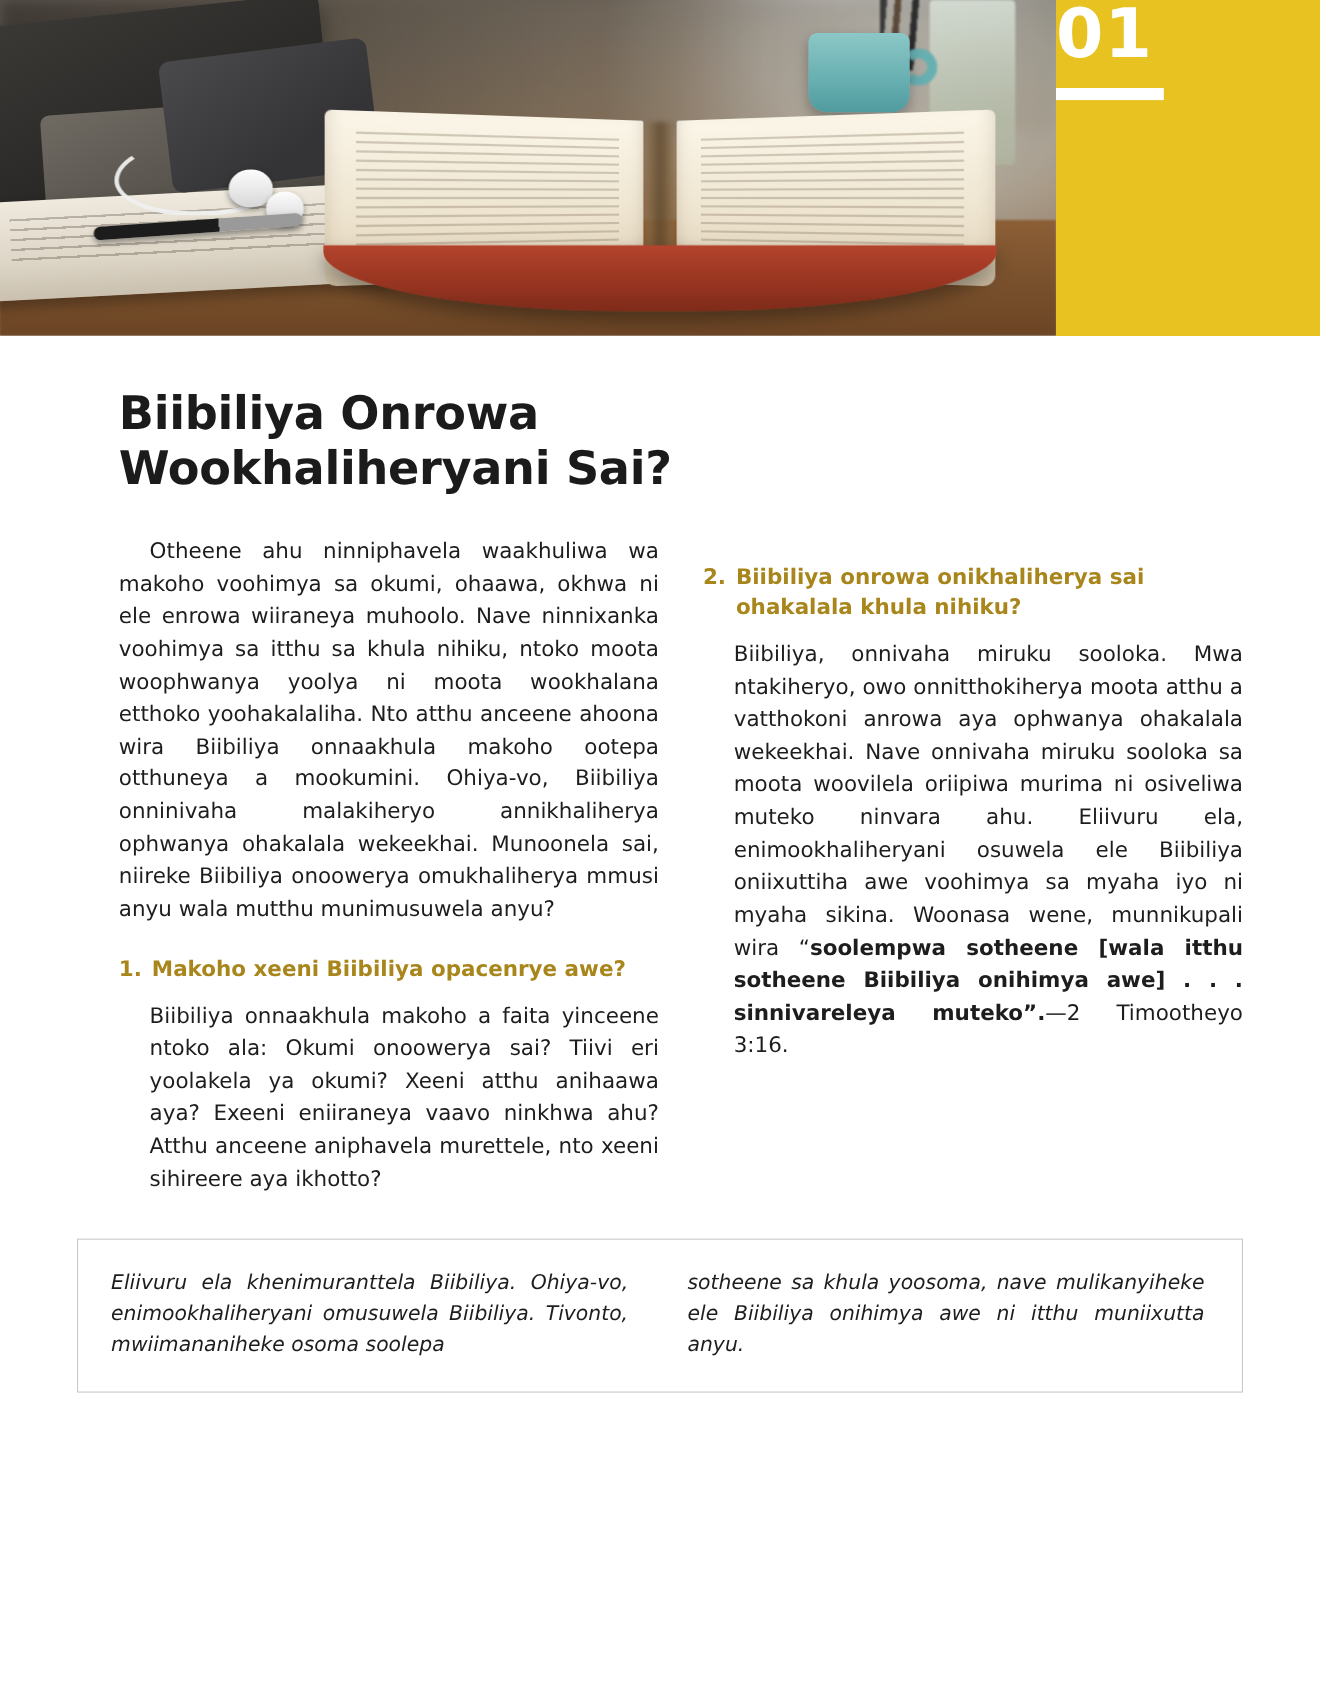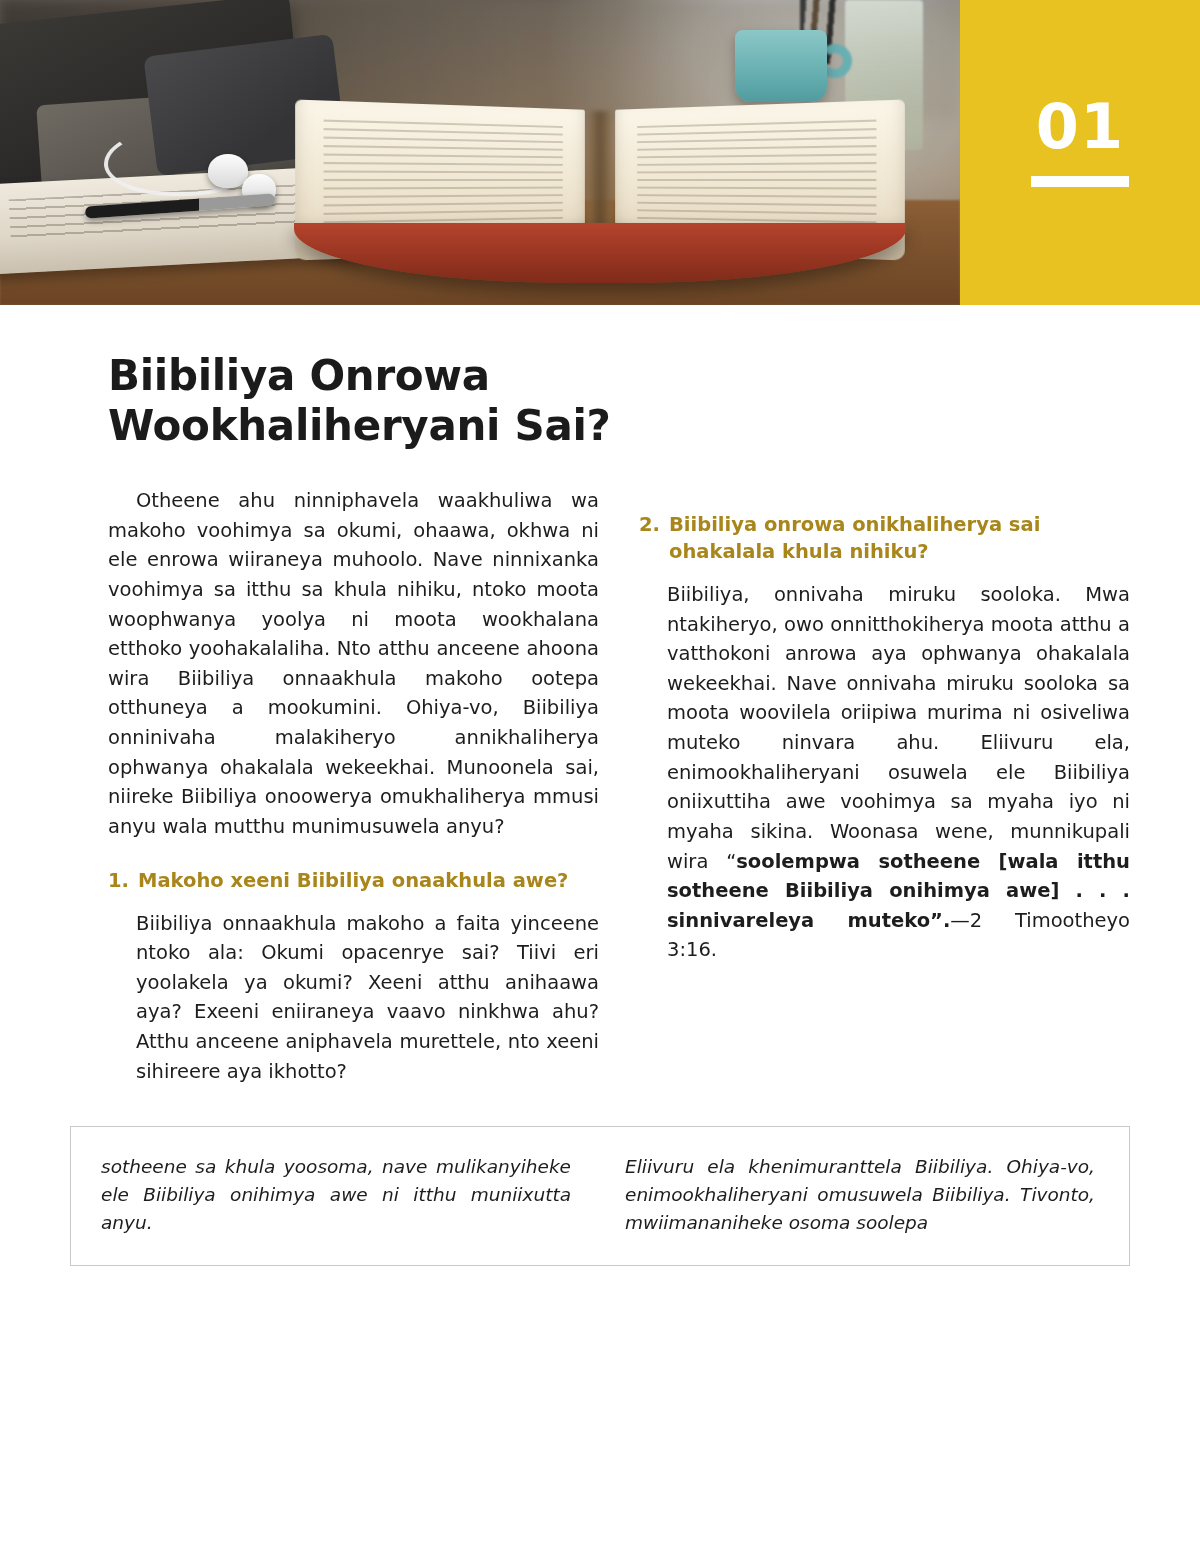--- a/index.html
+++ b/index.html
@@ -218,23 +218,21 @@
   }
 
   
   .hero-badge {
     position: absolute;
     right: 0; top: 0;
     width: 240px; height: 305px;
     background: #e8c220;
     display: flex;
     flex-direction: column;
-    align-items: center;
     justify-content: flex-start;
-    padding-top: 96px;
     z-index: 9;
   }
   .hero-badge .num {
     font-size: 62px;
     font-weight: 700;
     color: #ffffff;
     letter-spacing: 1px;
     line-height: 1;
   }
   .hero-badge .rule {
@@ -360,25 +358,25 @@
     <h1 class="article-title">Biibiliya Onrowa Wookhaliheryani Sai?</h1>
 
     <div class="cols">
 
       <div class="col">
 
         <p class="body indent">Otheene ahu ninniphavela waakhuliwa wa makoho voohimya sa okumi, ohaawa, okhwa ni ele enrowa wiiraneya muhoolo. Nave ninnixanka voohimya sa itthu sa khula nihiku, ntoko moota woophwanya yoolya ni moota wookhalana etthoko yoohakalaliha. Nto atthu anceene ahoona wira Biibiliya onnaakhula makoho ootepa otthuneya a mookumini. Ohiya-vo, Biibiliya onninivaha malakiheryo annikhaliherya ophwanya ohakalala wekeekhai. Munoonela sai, niireke Biibiliya onoowerya omukhaliherya mmusi anyu wala mutthu munimusuwela anyu?</p>
 
         <div class="qhead">
           <span class="qnum">1.</span>
-          <span class="qtext">Makoho xeeni Biibiliya onaakhula awe?</span>
+          <span class="qtext">Makoho xeeni Biibiliya opacenrye awe?</span>
         </div>
 
         <div class="answer">
-          <p>Biibiliya onnaakhula makoho a faita yinceene ntoko ala: Okumi opacenrye sai? Tiivi eri yoolakela ya okumi? Xeeni atthu anihaawa aya? Exeeni eniiraneya vaavo ninkhwa ahu? Atthu anceene aniphavela murettele, nto xeeni sihireere aya ikhotto?</p>
+          <p>Biibiliya onnaakhula makoho a faita yinceene ntoko ala: Okumi onoowerya sai? Tiivi eri yoolakela ya okumi? Xeeni atthu anihaawa aya? Exeeni eniiraneya vaavo ninkhwa ahu? Atthu anceene aniphavela murettele, nto xeeni sihireere aya ikhotto?</p>
         </div>
 
       </div>
 
       <div class="col">
 
 
         <div class="qhead">
           <span class="qnum">2.</span>
           <span class="qtext">Biibiliya onrowa onikhaliherya sai ohakalala khula nihiku?</span>
@@ -386,17 +384,17 @@
 
         <div class="answer">
           <p><span>Biibiliya, onnivaha miruku sooloka. Mwa ntakiheryo, owo onnitthokiherya moota atthu a vatthokoni anrowa aya ophwanya ohakalala wekeekhai. Nave onnivaha miruku sooloka sa moota woovilela oriipiwa murima ni osiveliwa muteko ninvara ahu. Eliivuru ela, enimookhaliheryani osuwela ele Biibiliya oniixuttiha awe voohimya sa myaha iyo ni myaha sikina. Woonasa wene, munnikupali wira “</span><b>soolempwa sotheene [wala itthu sotheene Biibiliya onihimya awe] . . . sinnivareleya muteko”.</b><span>—2 Timootheyo 3:16.</span></p>
         </div>
 
       </div>
     </div>
   </div>
 
   <div class="footbox">
+    <div class="fcol">Eliivuru ela khenimuranttela Biibiliya. Ohiya-vo, enimookhaliheryani omusuwela Biibiliya. Tivonto, mwiimananiheke osoma soolepa</div>
     <div class="fcol">sotheene sa khula yoosoma, nave mulikanyiheke ele Biibiliya onihimya awe ni itthu muniixutta anyu.</div>
-    <div class="fcol">Eliivuru ela khenimuranttela Biibiliya. Ohiya-vo, enimookhaliheryani omusuwela Biibiliya. Tivonto, mwiimananiheke osoma soolepa</div>
   </div>
 
 </div>
 
 </body></html>

